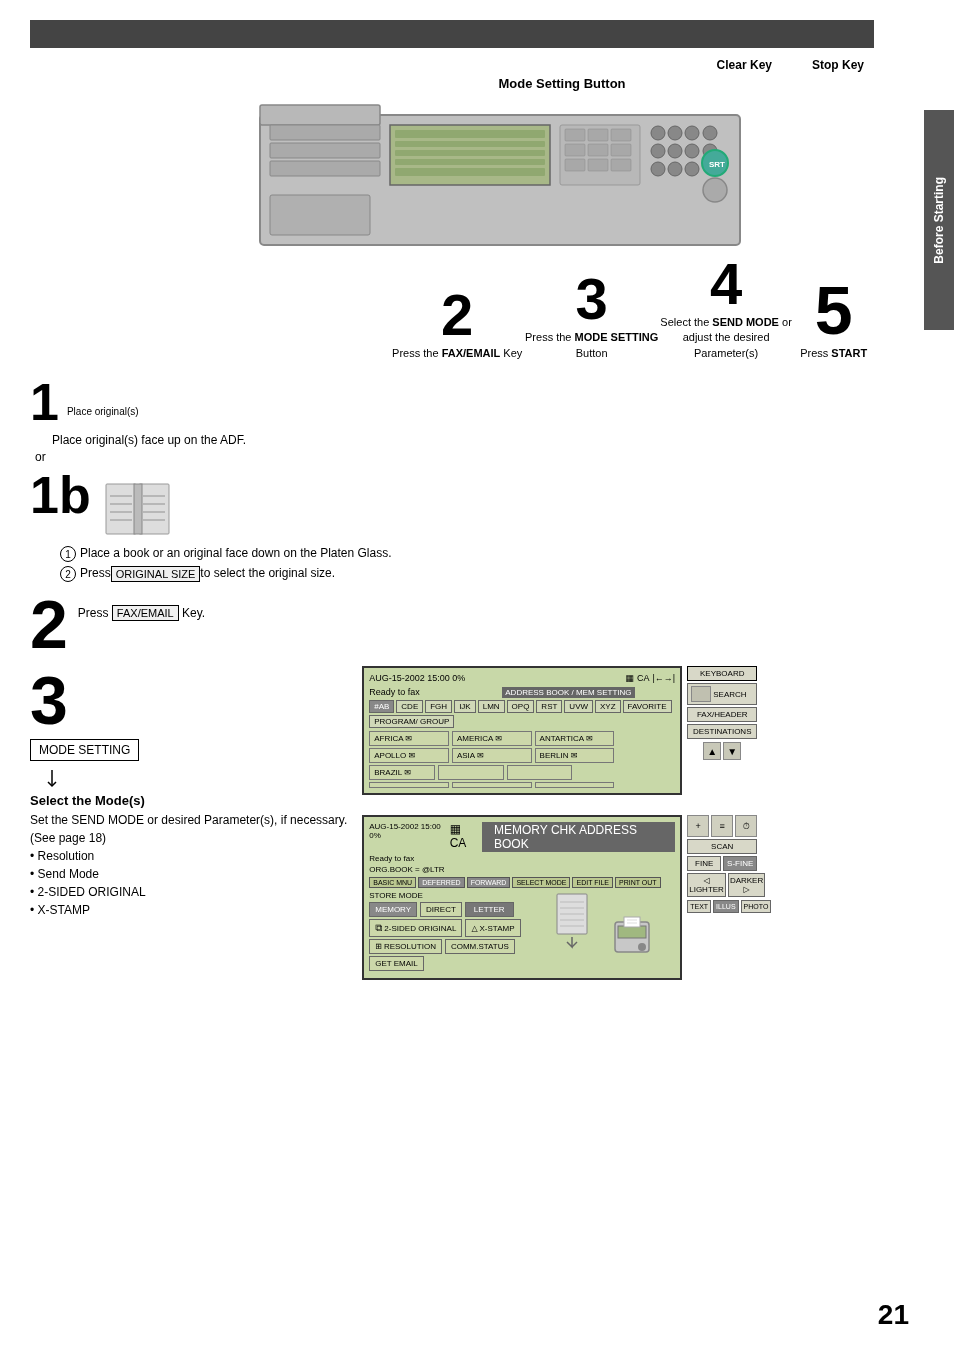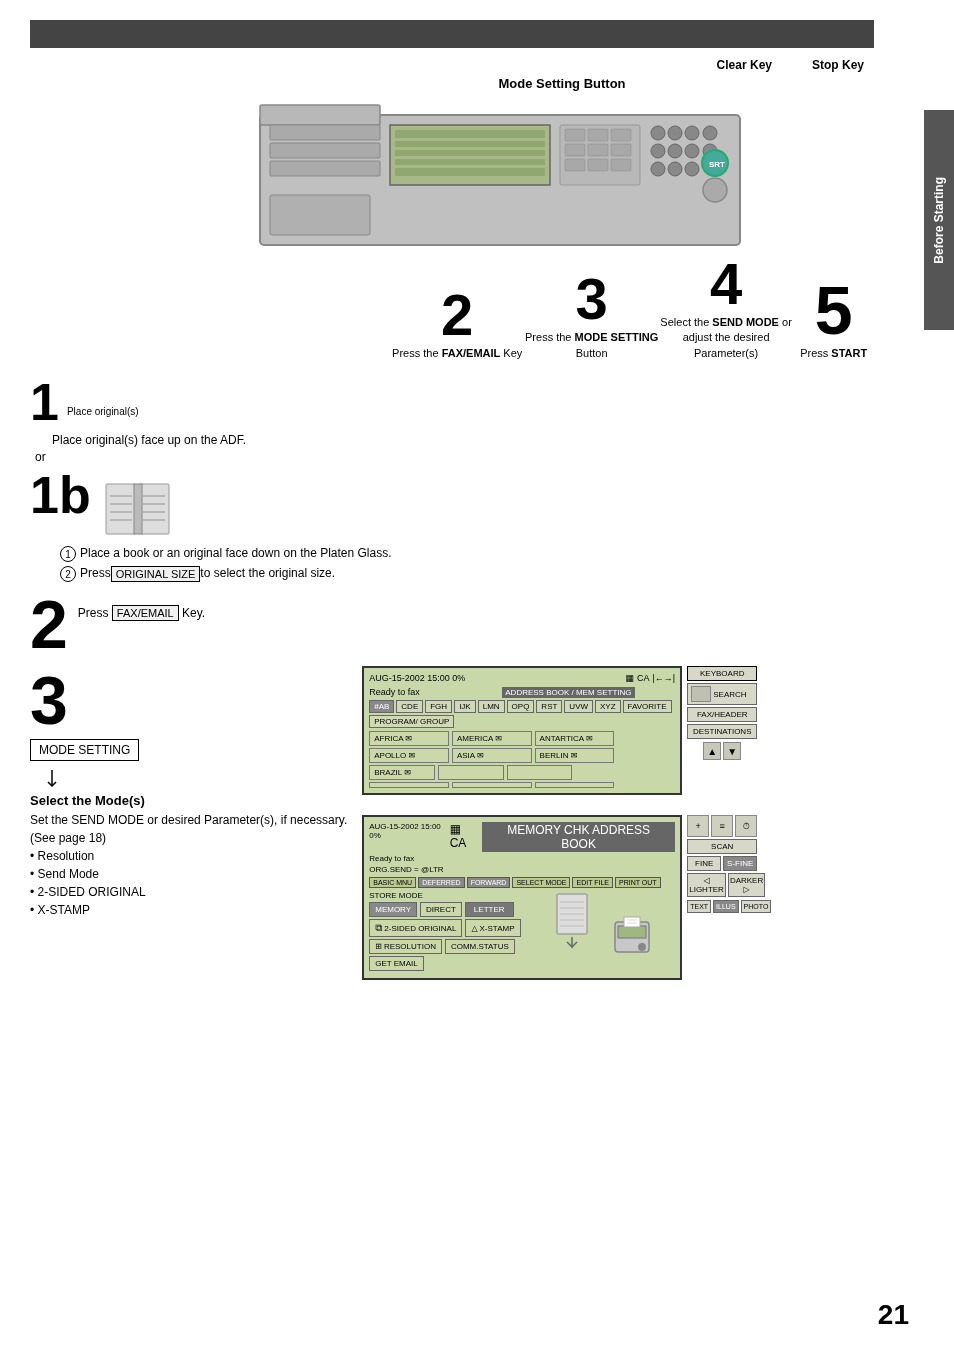--- a/index.html
+++ b/index.html
@@ -570,28 +570,28 @@
 
         <div class="lcd-wrapper lcd2" style="margin-top:20px;">
           <div class="lcd-full">
 
             <div class="lcd2-header">
               <div>
                 <span>AUG-15-2002  15:00  0%</span>
               </div>
               <div style="display:flex; gap:3px; font-size:12px;">
                 <span>▦ CA</span>
-                <span style="background:#666; color:#fff; padding:1px 12px;text-align:center;">MEMORY CHK ADDRESS BOOK</span>
+                <span style="background:#666; color:#fff; padding:1px 12px;">MEMORY CHK ADDRESS BOOK</span>
               </div>
             </div>
             <div style="font-size:8px; margin-bottom:2px;">
               <span>Ready to fax</span>
             </div>
             <div class="lcd2-org">
-              <span>ORG.SEND = @LTR</span>
+              <span>ORG.BOOK = @LTR</span>
             </div>
 
             <div class="lcd2-tabs">
               <div class="lcd2-tab">BASIC MNU</div>
               <div class="lcd2-tab" style="background:#888; color:#fff;">DEFERRED</div>
               <div class="lcd2-tab" style="background:#888; color:#fff;">FORWARD</div>
               <div class="lcd2-tab">SELECT MODE</div>
               <div class="lcd2-tab">EDIT FILE</div>
               <div class="lcd2-tab">PRINT OUT</div>
             </div>

